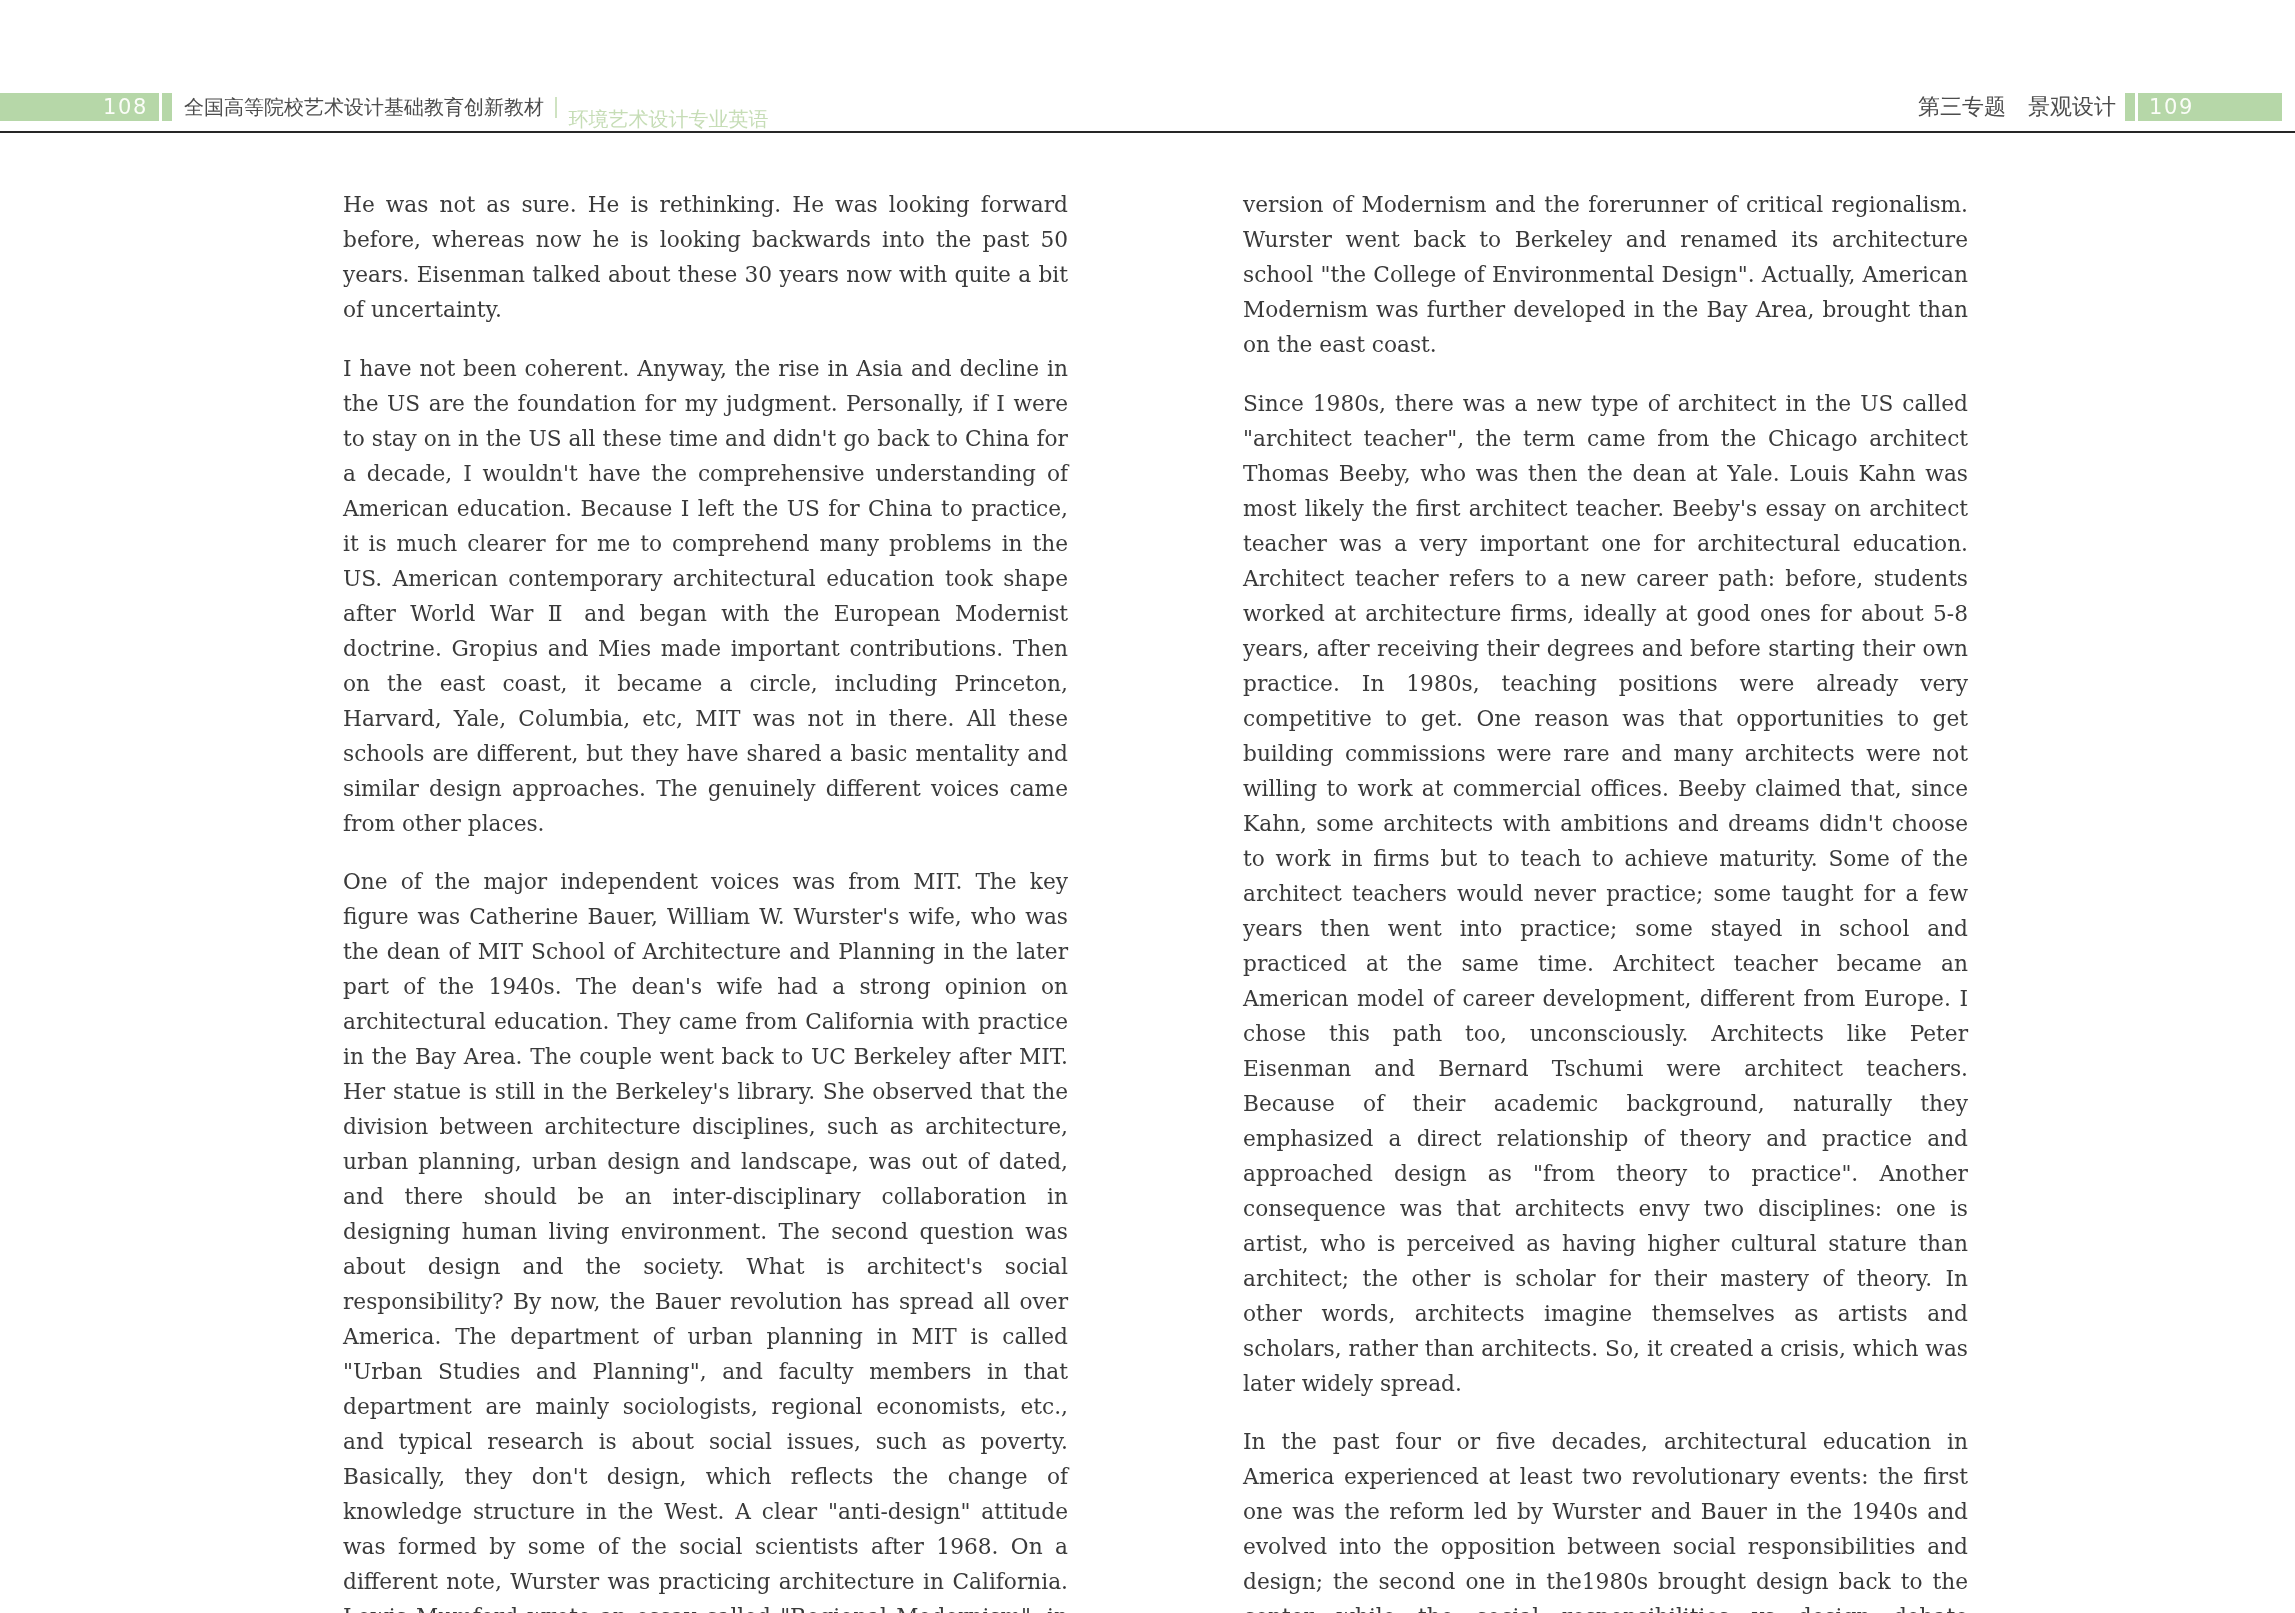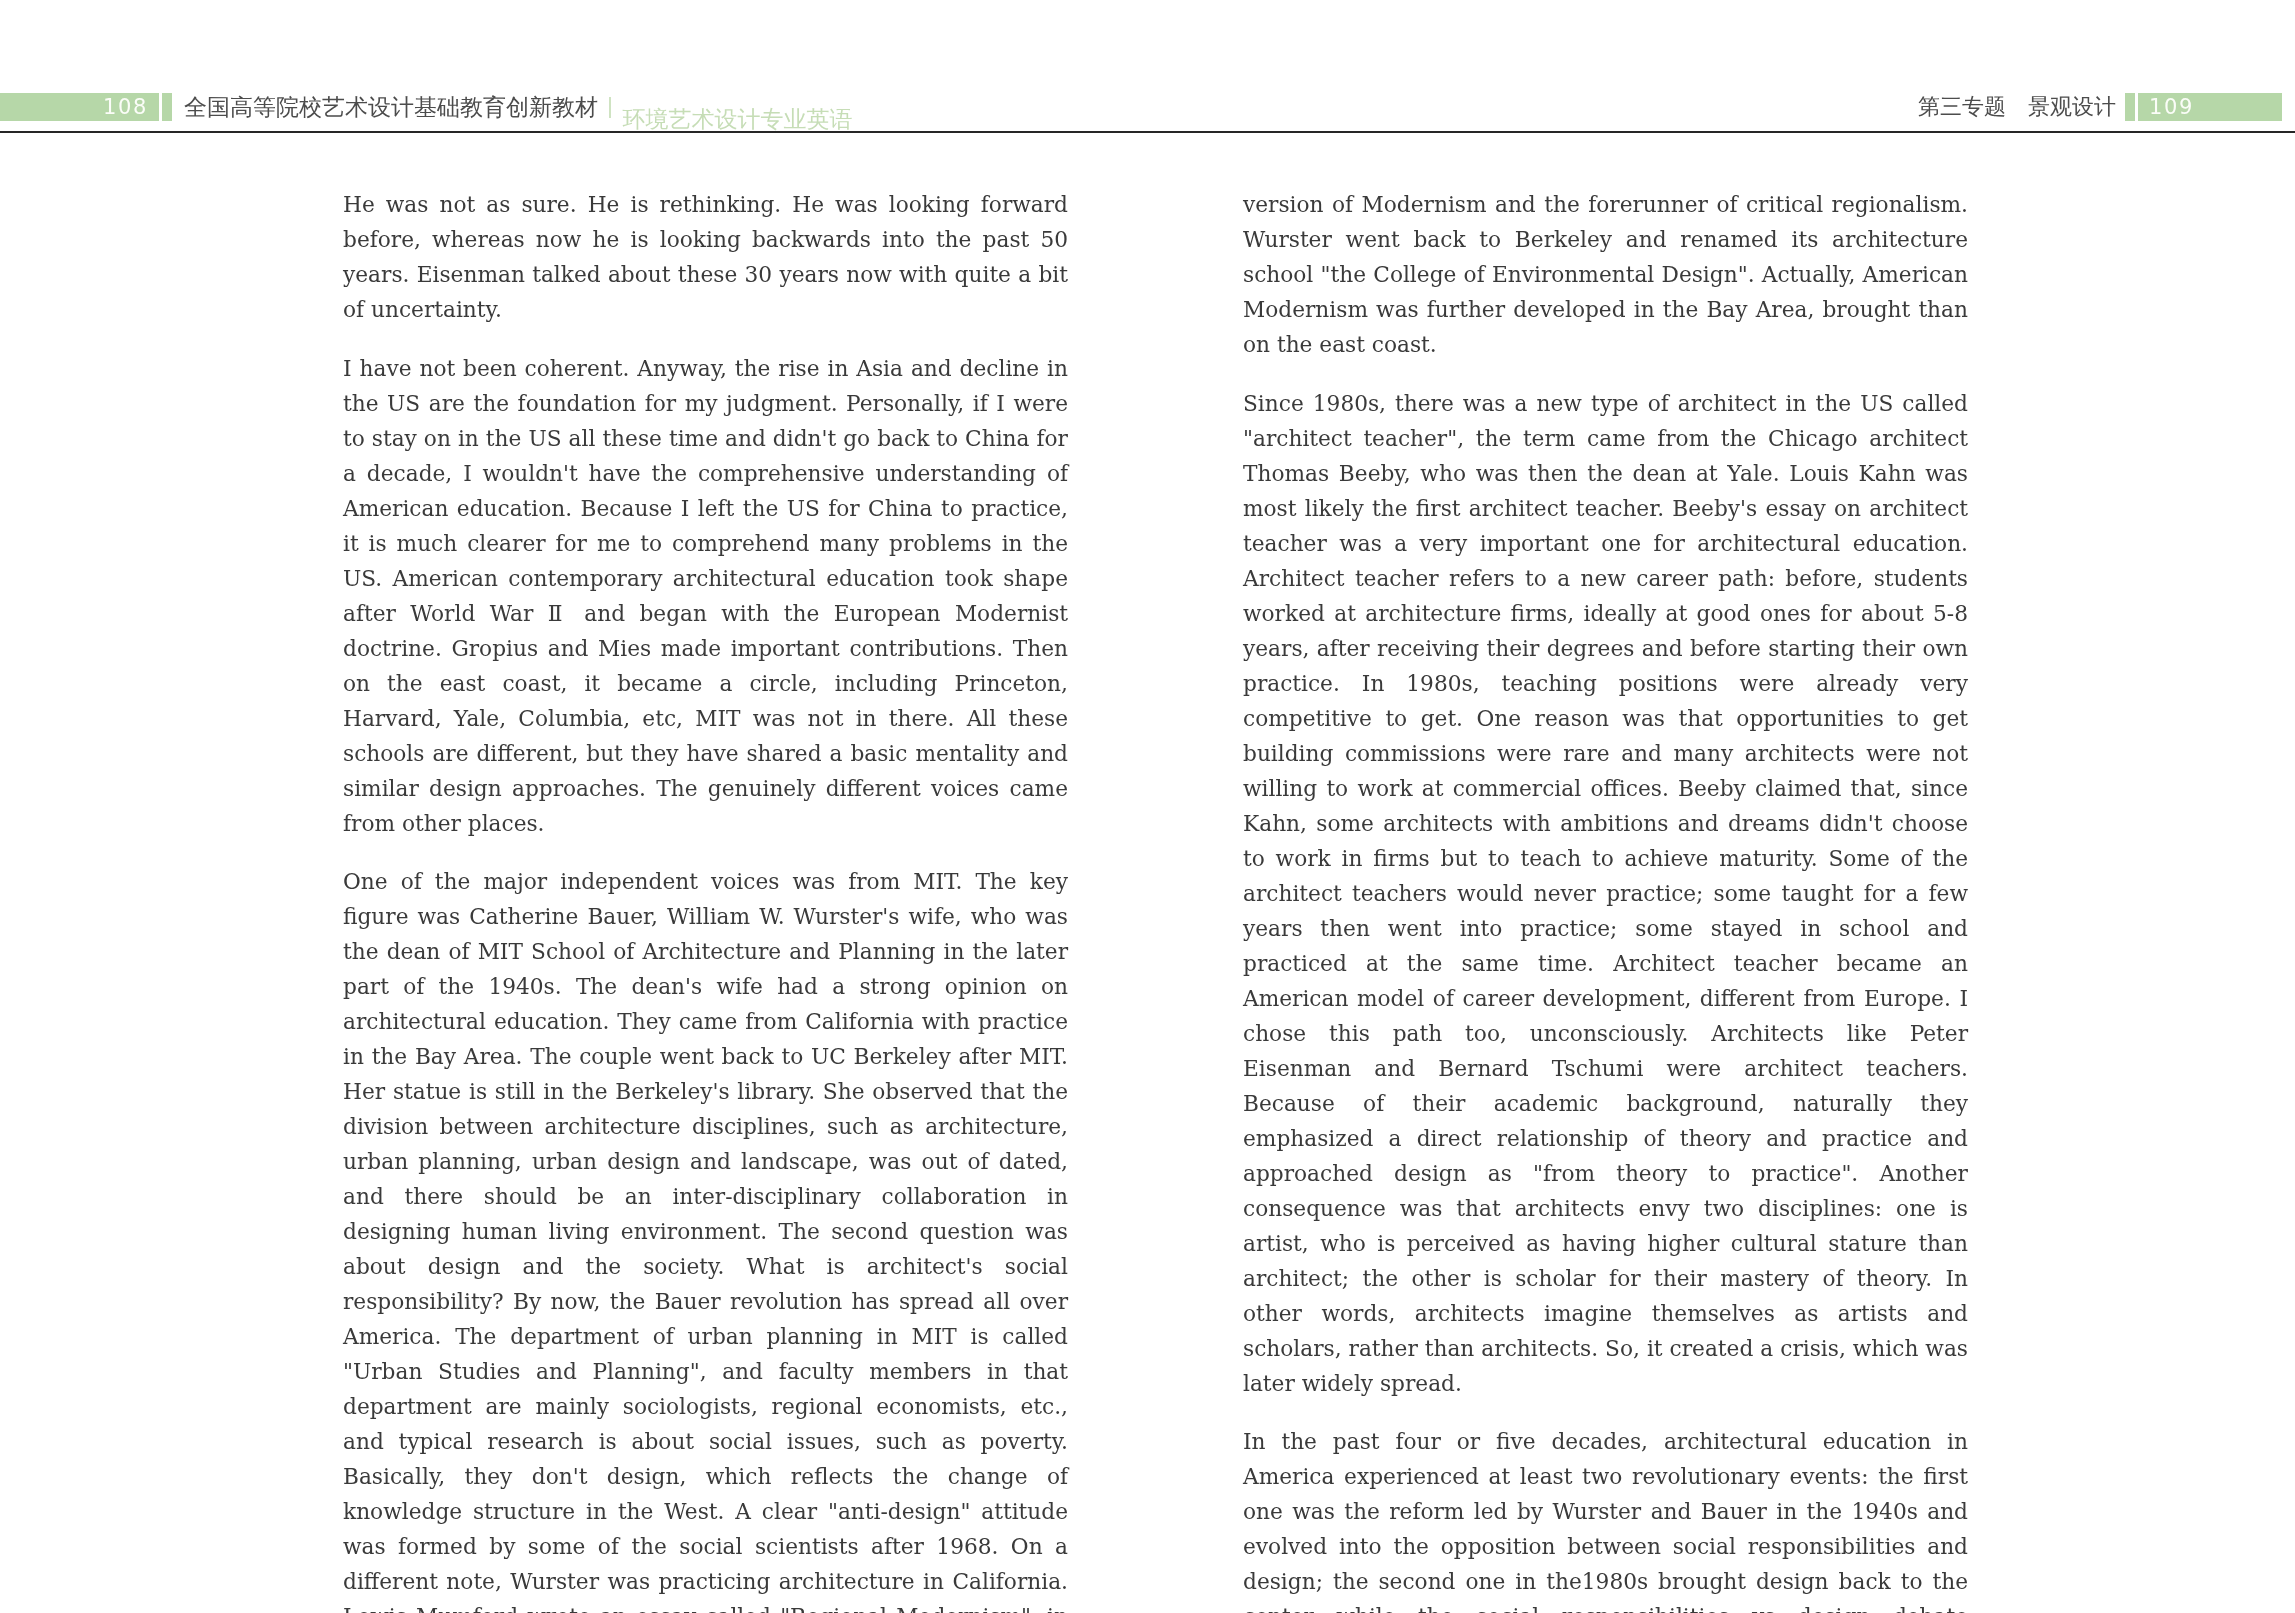--- a/index.html
+++ b/index.html
@@ -55,21 +55,21 @@
   .pagenum-chip.right { left: 2125px; }
 
   .header-left-text {
     position: absolute;
     top: 93px;
     left: 184px;
     height: 28px;
     display: flex;
     align-items: center;
     font-family: "DejaVu Sans", sans-serif;
-    font-size: 23px;
+    font-size: 20px;
     white-space: nowrap;
   }
   .header-title { color: #4c4c4c; }
   .header-divider {
     display: inline-block;
     width: 2.4px;
     height: 21px;
     background: #cfe3c2;
     margin: 0 11px;
   }

